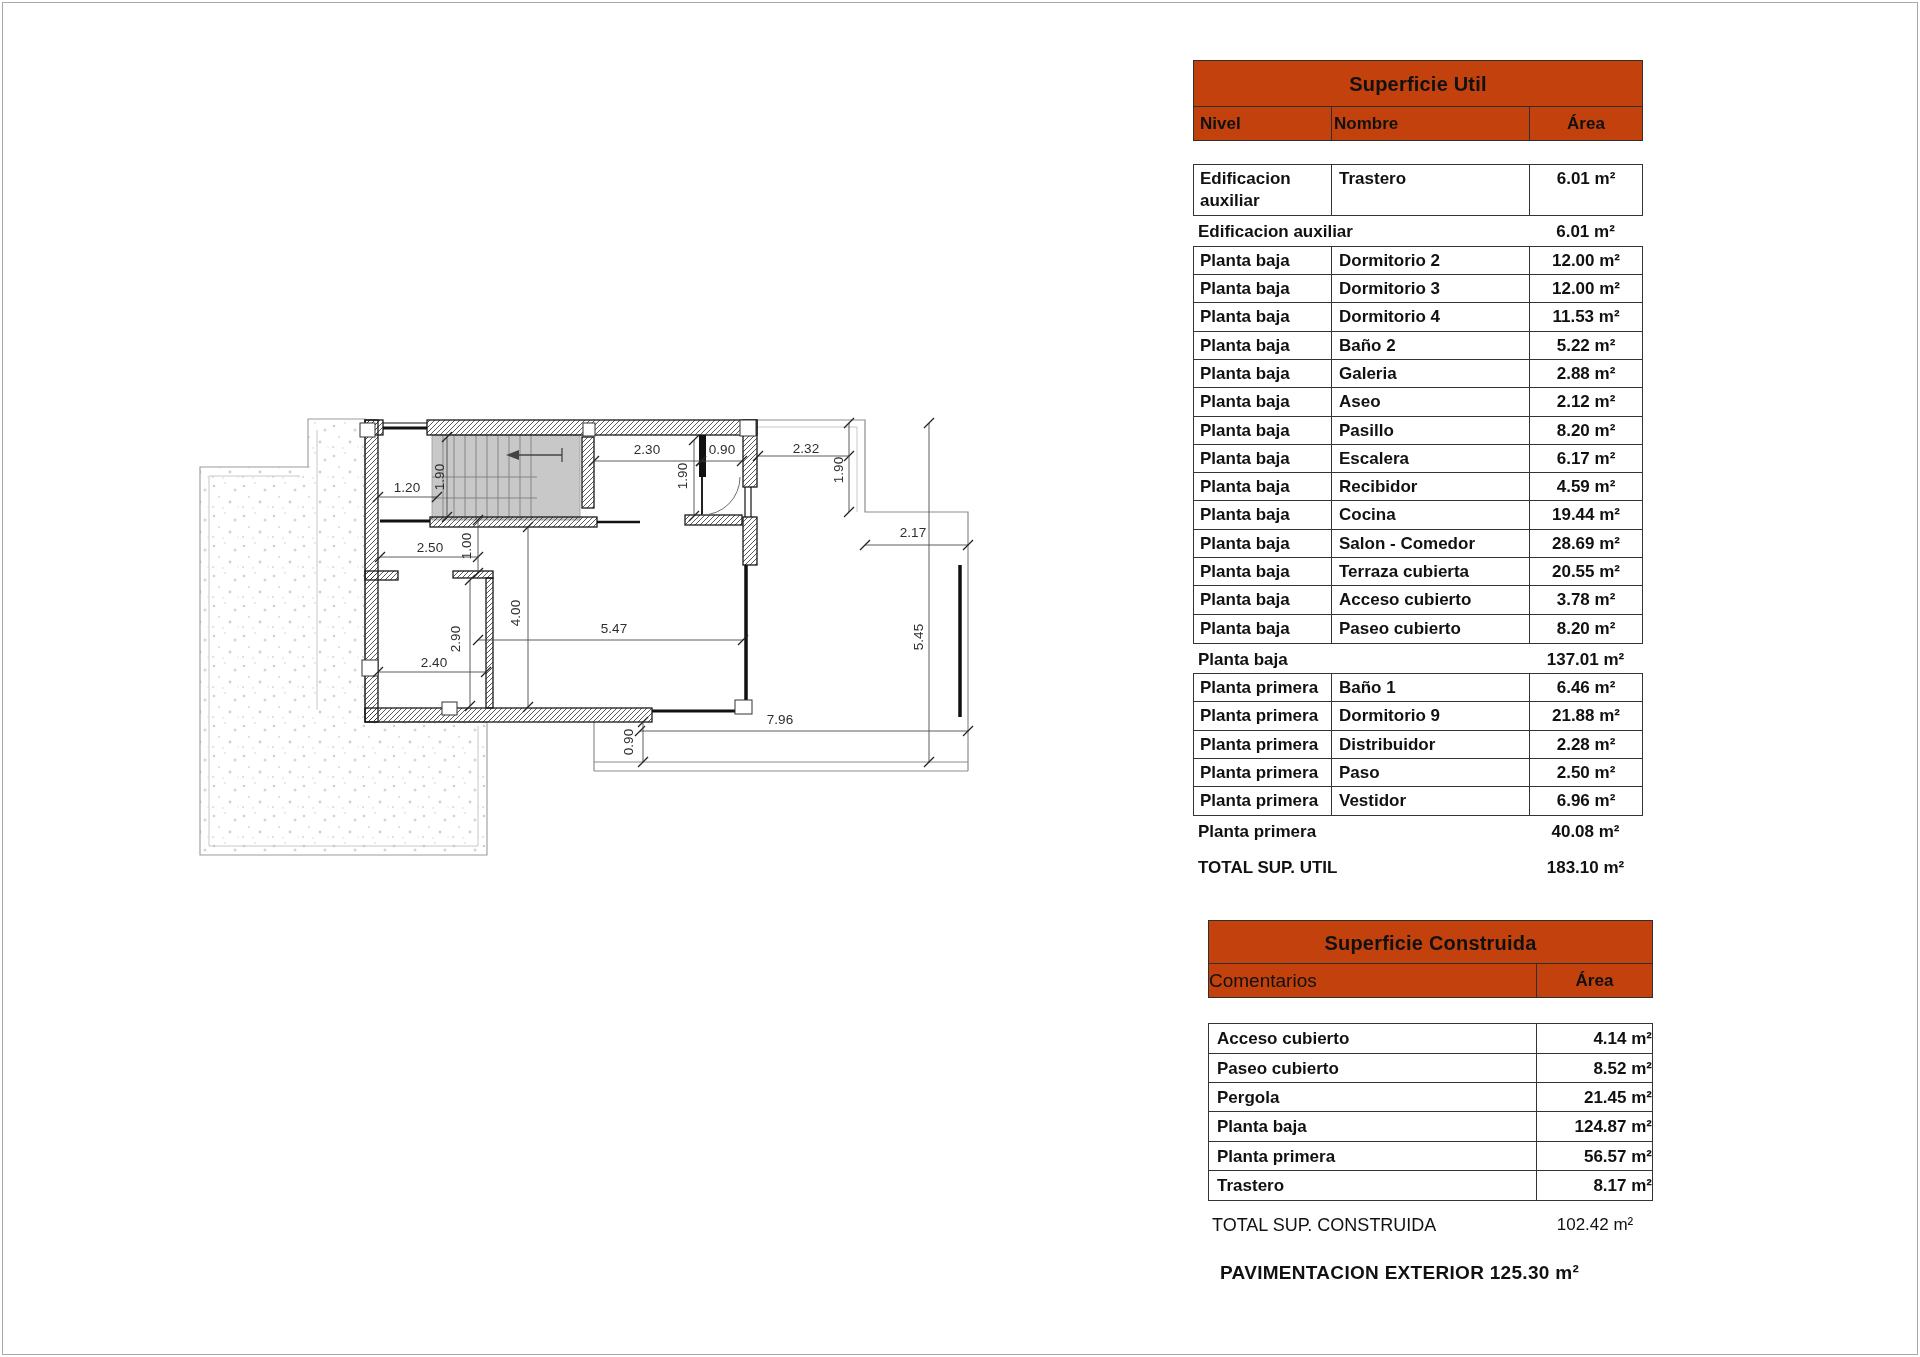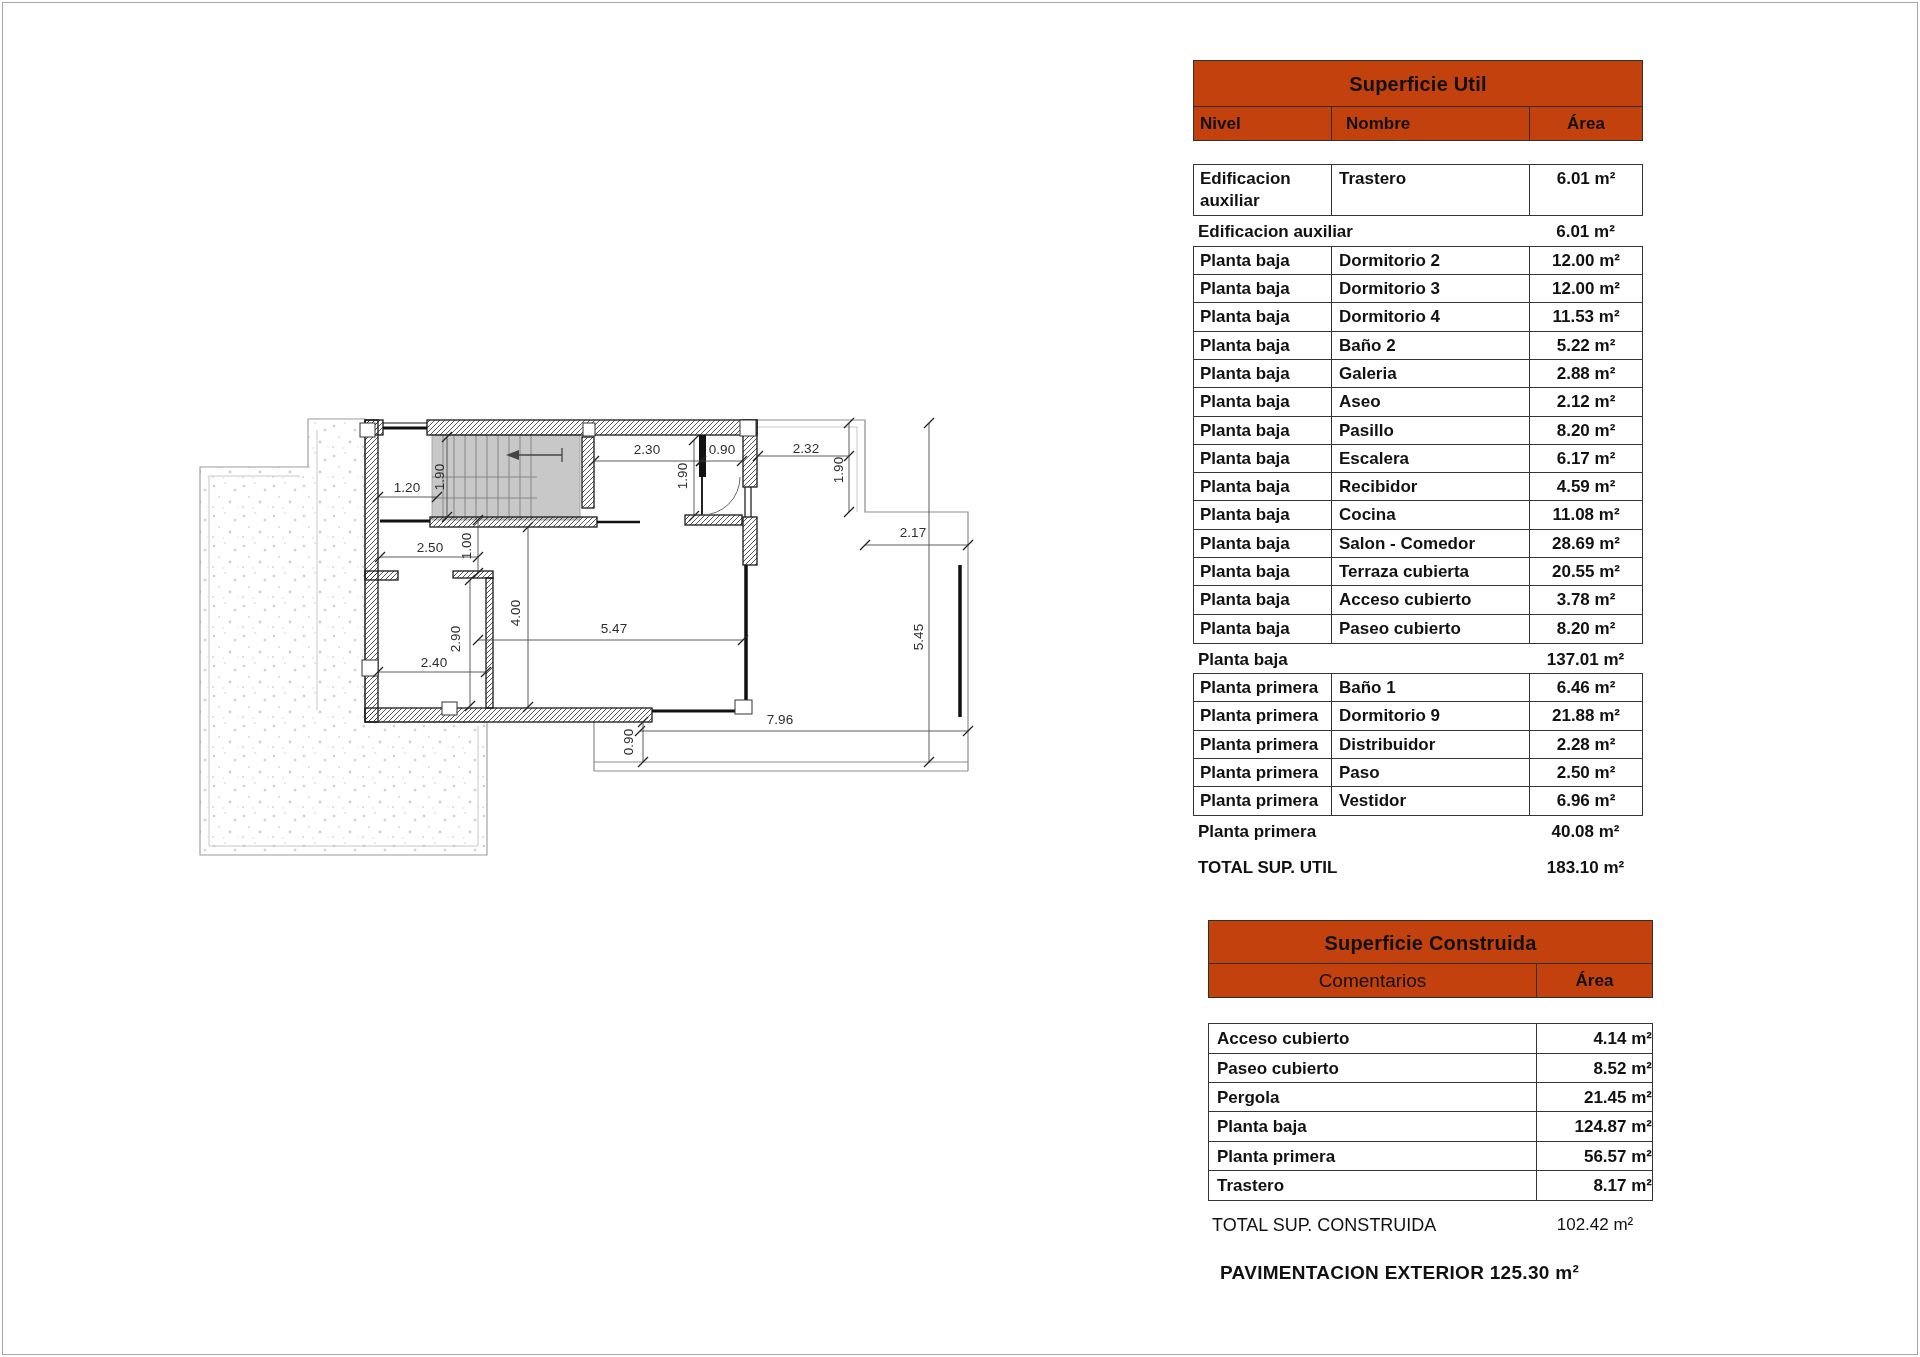--- a/index.html
+++ b/index.html
@@ -206,21 +206,21 @@
       <text font-size="13.5" fill="#2e2e2e" text-anchor="middle" dominant-baseline="middle" font-family="&quot;Liberation Sans&quot;, sans-serif" transform="translate(629,742) rotate(-90)">0.90</text>
       <text font-size="13.5" fill="#2e2e2e" text-anchor="middle" dominant-baseline="middle" font-family="&quot;Liberation Sans&quot;, sans-serif" transform="translate(919,637) rotate(-90)">5.45</text>
     </g>
 </svg>
 
 <div class="tbl" id="util" style="left:1193px;top:60px;width:450px">
   <div class="hbox">
     <div class="t-title">Superficie Util</div>
     <div class="t-hdr">
       <div class="hc" style="width:137px;padding-left:6px">Nivel</div>
-      <div class="hc" style="width:198px;padding-left:14px;border-left:1.8px solid #2f2f2f">Nombre</div>
+      <div class="hc" style="width:198px;padding-left:2px;border-left:1.8px solid #2f2f2f">Nombre</div>
       <div class="hc" style="flex:1;border-left:1.8px solid #2f2f2f;text-align:center">Área</div>
     </div>
   </div>
   <div class="rows" id="util-rows" style="margin-top:25px">
       <div class="row tall">
         <div class="cell c1">Edificacion auxiliar</div>
         <div class="cell c2">Trastero</div>
         <div class="cell c3">6.01 m²</div>
       </div>
       <div class="sub">
@@ -268,21 +268,21 @@
         <div class="cell c3">6.17 m²</div>
       </div>
       <div class="row">
         <div class="cell c1">Planta baja</div>
         <div class="cell c2">Recibidor</div>
         <div class="cell c3">4.59 m²</div>
       </div>
       <div class="row">
         <div class="cell c1">Planta baja</div>
         <div class="cell c2">Cocina</div>
-        <div class="cell c3">11.08 m²</div>
+        <div class="cell c3">19.44 m²</div>
       </div>
       <div class="row">
         <div class="cell c1">Planta baja</div>
         <div class="cell c2">Salon - Comedor</div>
         <div class="cell c3">28.69 m²</div>
       </div>
       <div class="row">
         <div class="cell c1">Planta baja</div>
         <div class="cell c2">Terraza cubierta</div>
         <div class="cell c3">20.55 m²</div>
@@ -334,21 +334,21 @@
         <div class="sl">TOTAL SUP. UTIL</div>
         <div class="sa">183.10 m²</div>
       </div>
     </div>
 </div>
 
 <div class="tbl" id="constr" style="left:1208px;top:920px;width:445px">
   <div class="hbox">
     <div class="t-title" style="height:42px;line-height:44px">Superficie Construida</div>
     <div class="t-hdr">
-      <div class="hc hdr-com" style="flex:1;text-align:center">Comentarios</div>
+      <div class="hc hdr-com" style="flex:1;text-align:left">Comentarios</div>
       <div class="hc" style="width:116px;border-left:1.8px solid #2f2f2f;text-align:center">Área</div>
     </div>
   </div>
   <div class="rows" id="constr-rows" style="margin-top:27px">
       <div class="krow">
         <div class="kl">Acceso cubierto</div>
         <div class="ka">4.14 m²</div>
       </div>
       <div class="krow">
         <div class="kl">Paseo cubierto</div>

